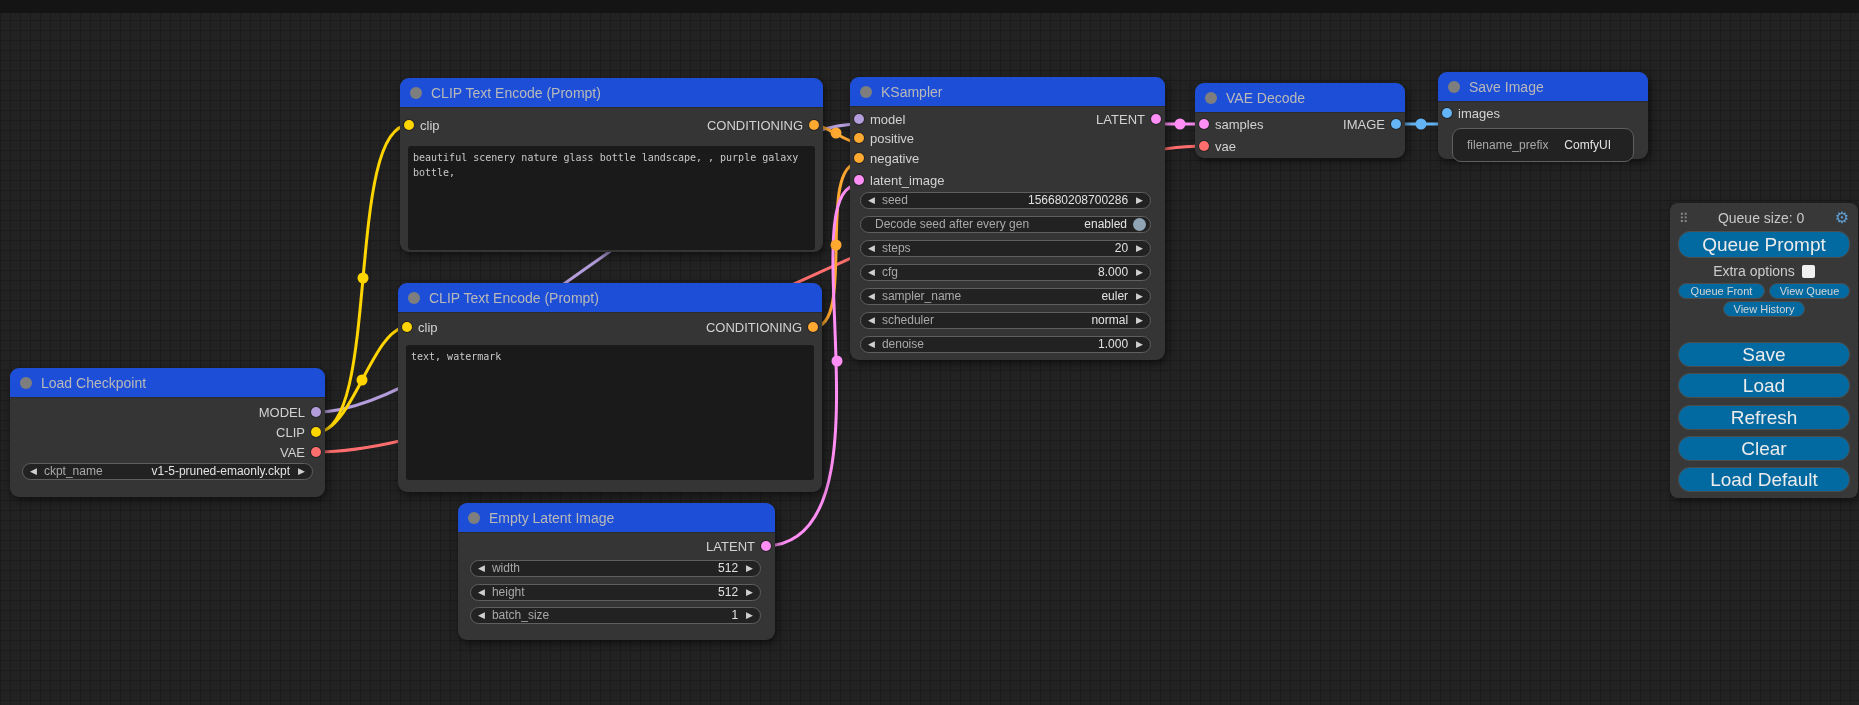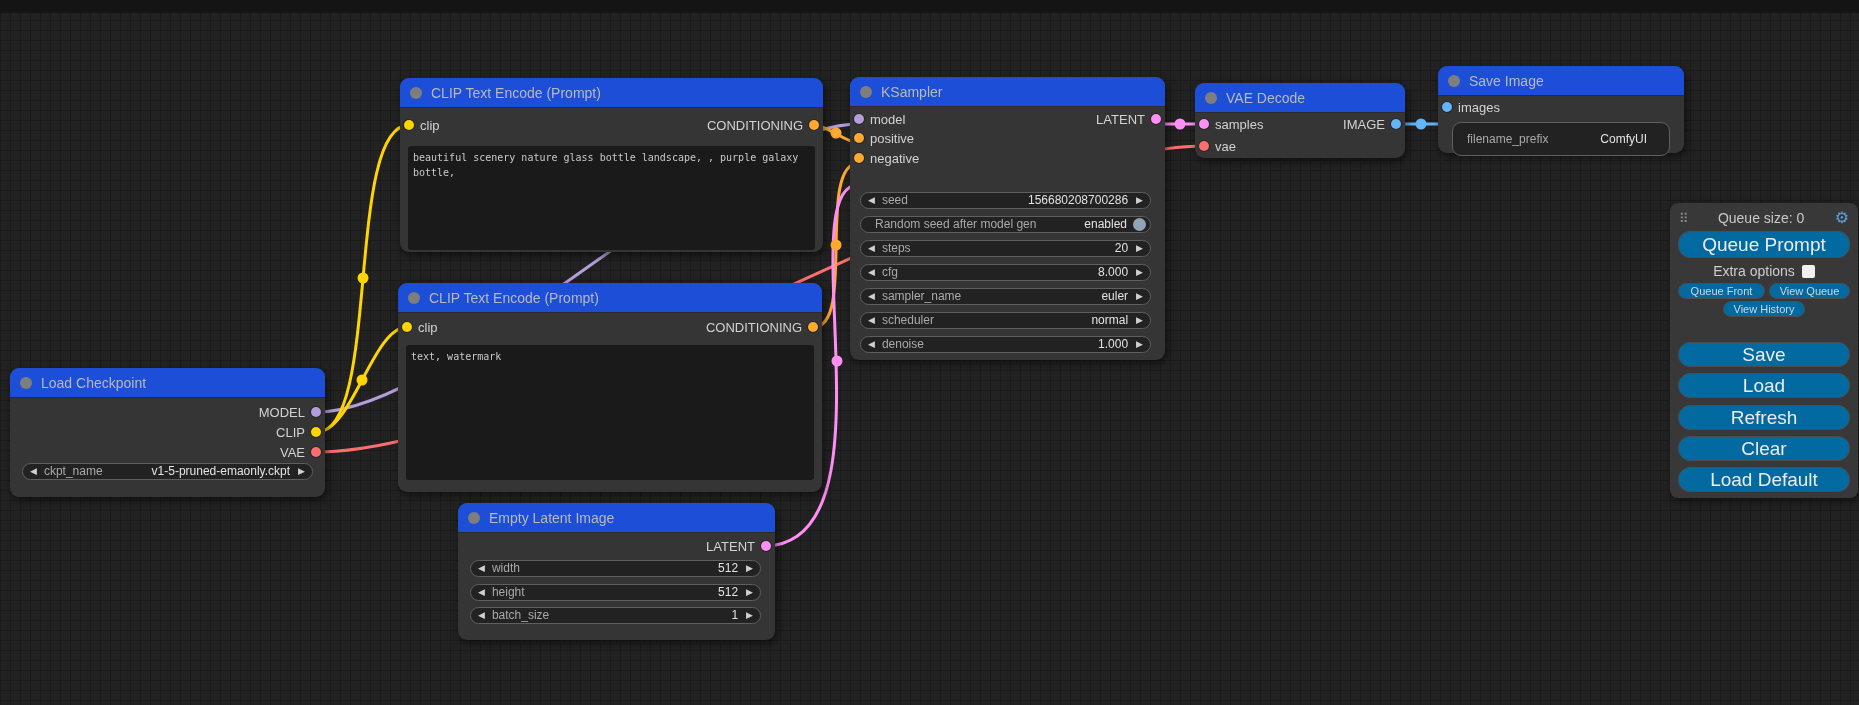--- a/index.html
+++ b/index.html
@@ -216,28 +216,34 @@
         <span class="sdot" style="background: rgb(255, 169, 49);"></span>
         <span class="slabel">negative</span>
       </div>
     </div>
     <div class="slotrow" style="top:51px">
       <div class="slot in">
         <span class="sdot" style="background: rgb(255, 169, 49);"></span>
         <span class="slabel">positive</span>
       </div>
     </div>
+    <div class="slotrow" style="top:93px">
+      <div class="slot in">
+        <span class="sdot" style="background: rgb(255, 142, 245);"></span>
+        <span class="slabel">latent_image</span>
+      </div>
+    </div>
     <div class="widget" style="left:10px;right:14px;top:115px">
       <span class="warrow">◀</span>
       <span class="wlabel">seed</span>
       <span class="wvalue">156680208700286</span>
       <span class="warrow">▶</span>
     </div>
     <div class="widget" style="left:10px;right:14px;top:139px;padding-left:14px">
-      <span class="wlabel" style="margin-left:0">Random seed after model gen</span>
+      <span class="wlabel" style="margin-left:0">Decode seed after every gen</span>
       <span class="wvalue" style="margin-right:6px">enabled</span>
       <span class="wtoggle"></span>
     </div>
     <div class="widget" style="left:10px;right:14px;top:163px">
       <span class="warrow">◀</span>
       <span class="wlabel">steps</span>
       <span class="wvalue">20</span>
       <span class="warrow">▶</span>
     </div>
     <div class="widget" style="left:10px;right:14px;top:187px">
@@ -282,21 +288,21 @@
       </div>
     </div>
     <div class="slotrow" style="top:53px">
       <div class="slot in">
         <span class="sdot" style="background: rgb(255, 110, 110);"></span>
         <span class="slabel">vae</span>
       </div>
     </div>
   </div>
 
-  <div class="node" style="left:1438px;top:66px;width:246px;height:87px">
+  <div class="node" style="left:1438px;top:72px;width:210px;height:87px">
     <div class="ntitle">
       <span class="ndot"></span>
       <span class="ntext">Save Image</span>
     </div>
     <div class="slotrow" style="top:31px">
       <div class="slot in">
         <span class="sdot" style="background: rgb(100, 181, 246);"></span>
         <span class="slabel">images</span>
       </div>
     </div>

